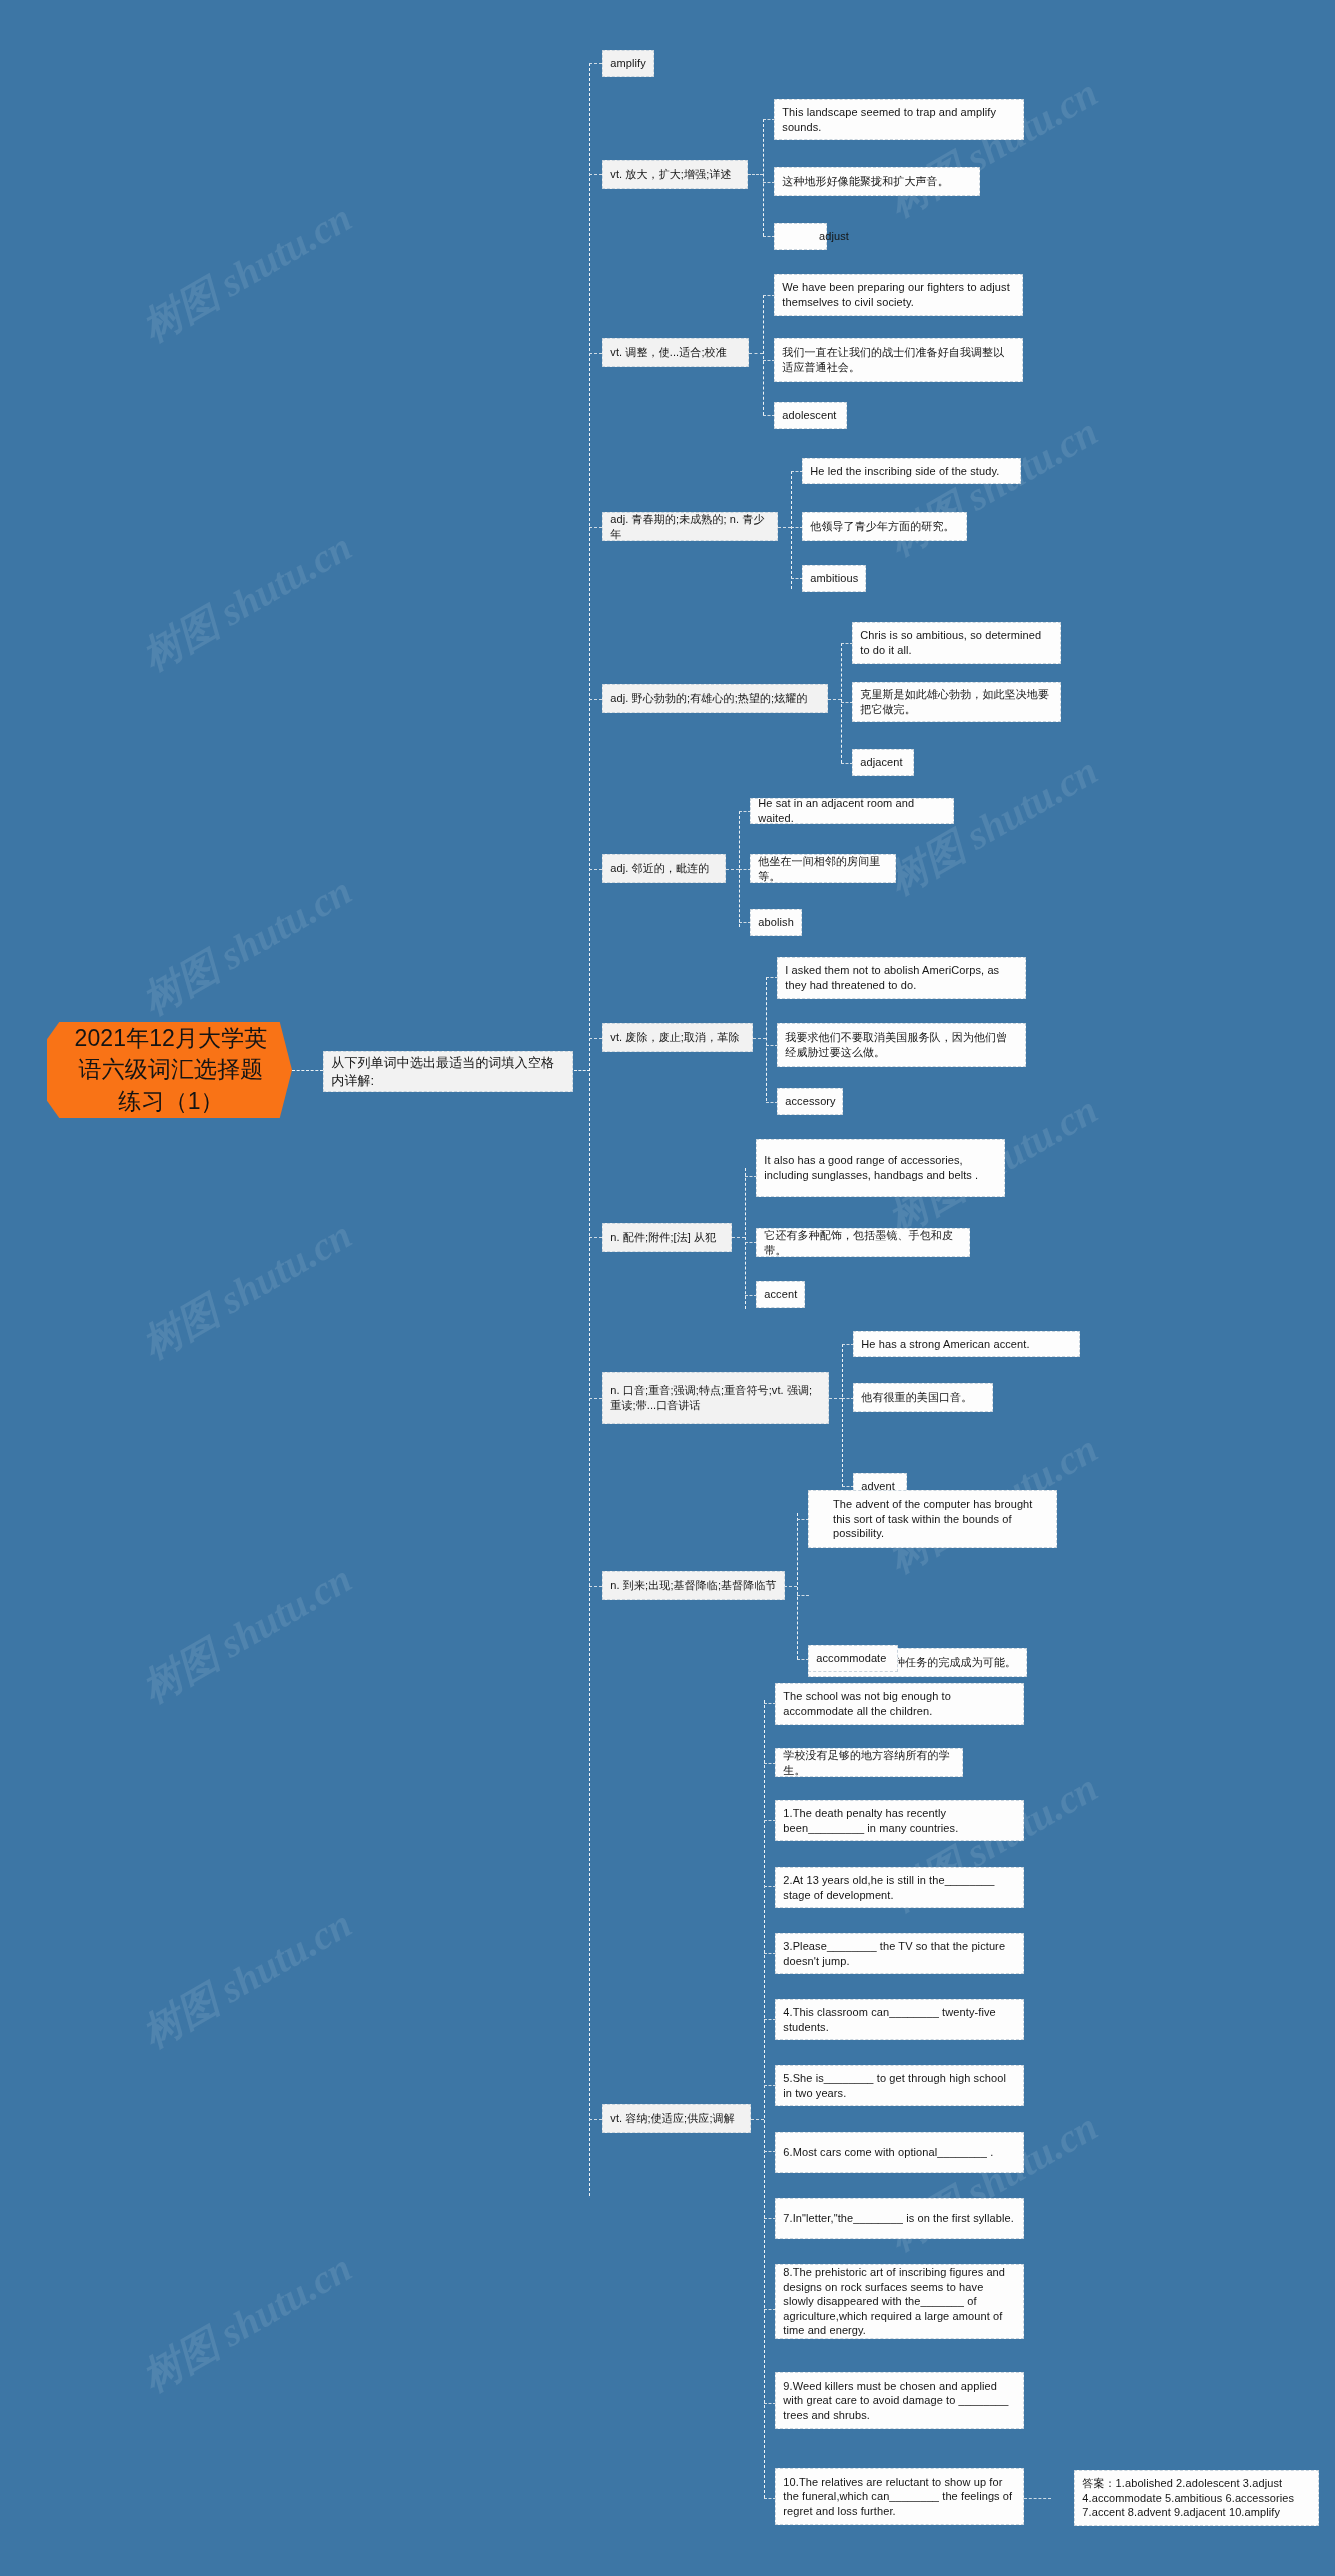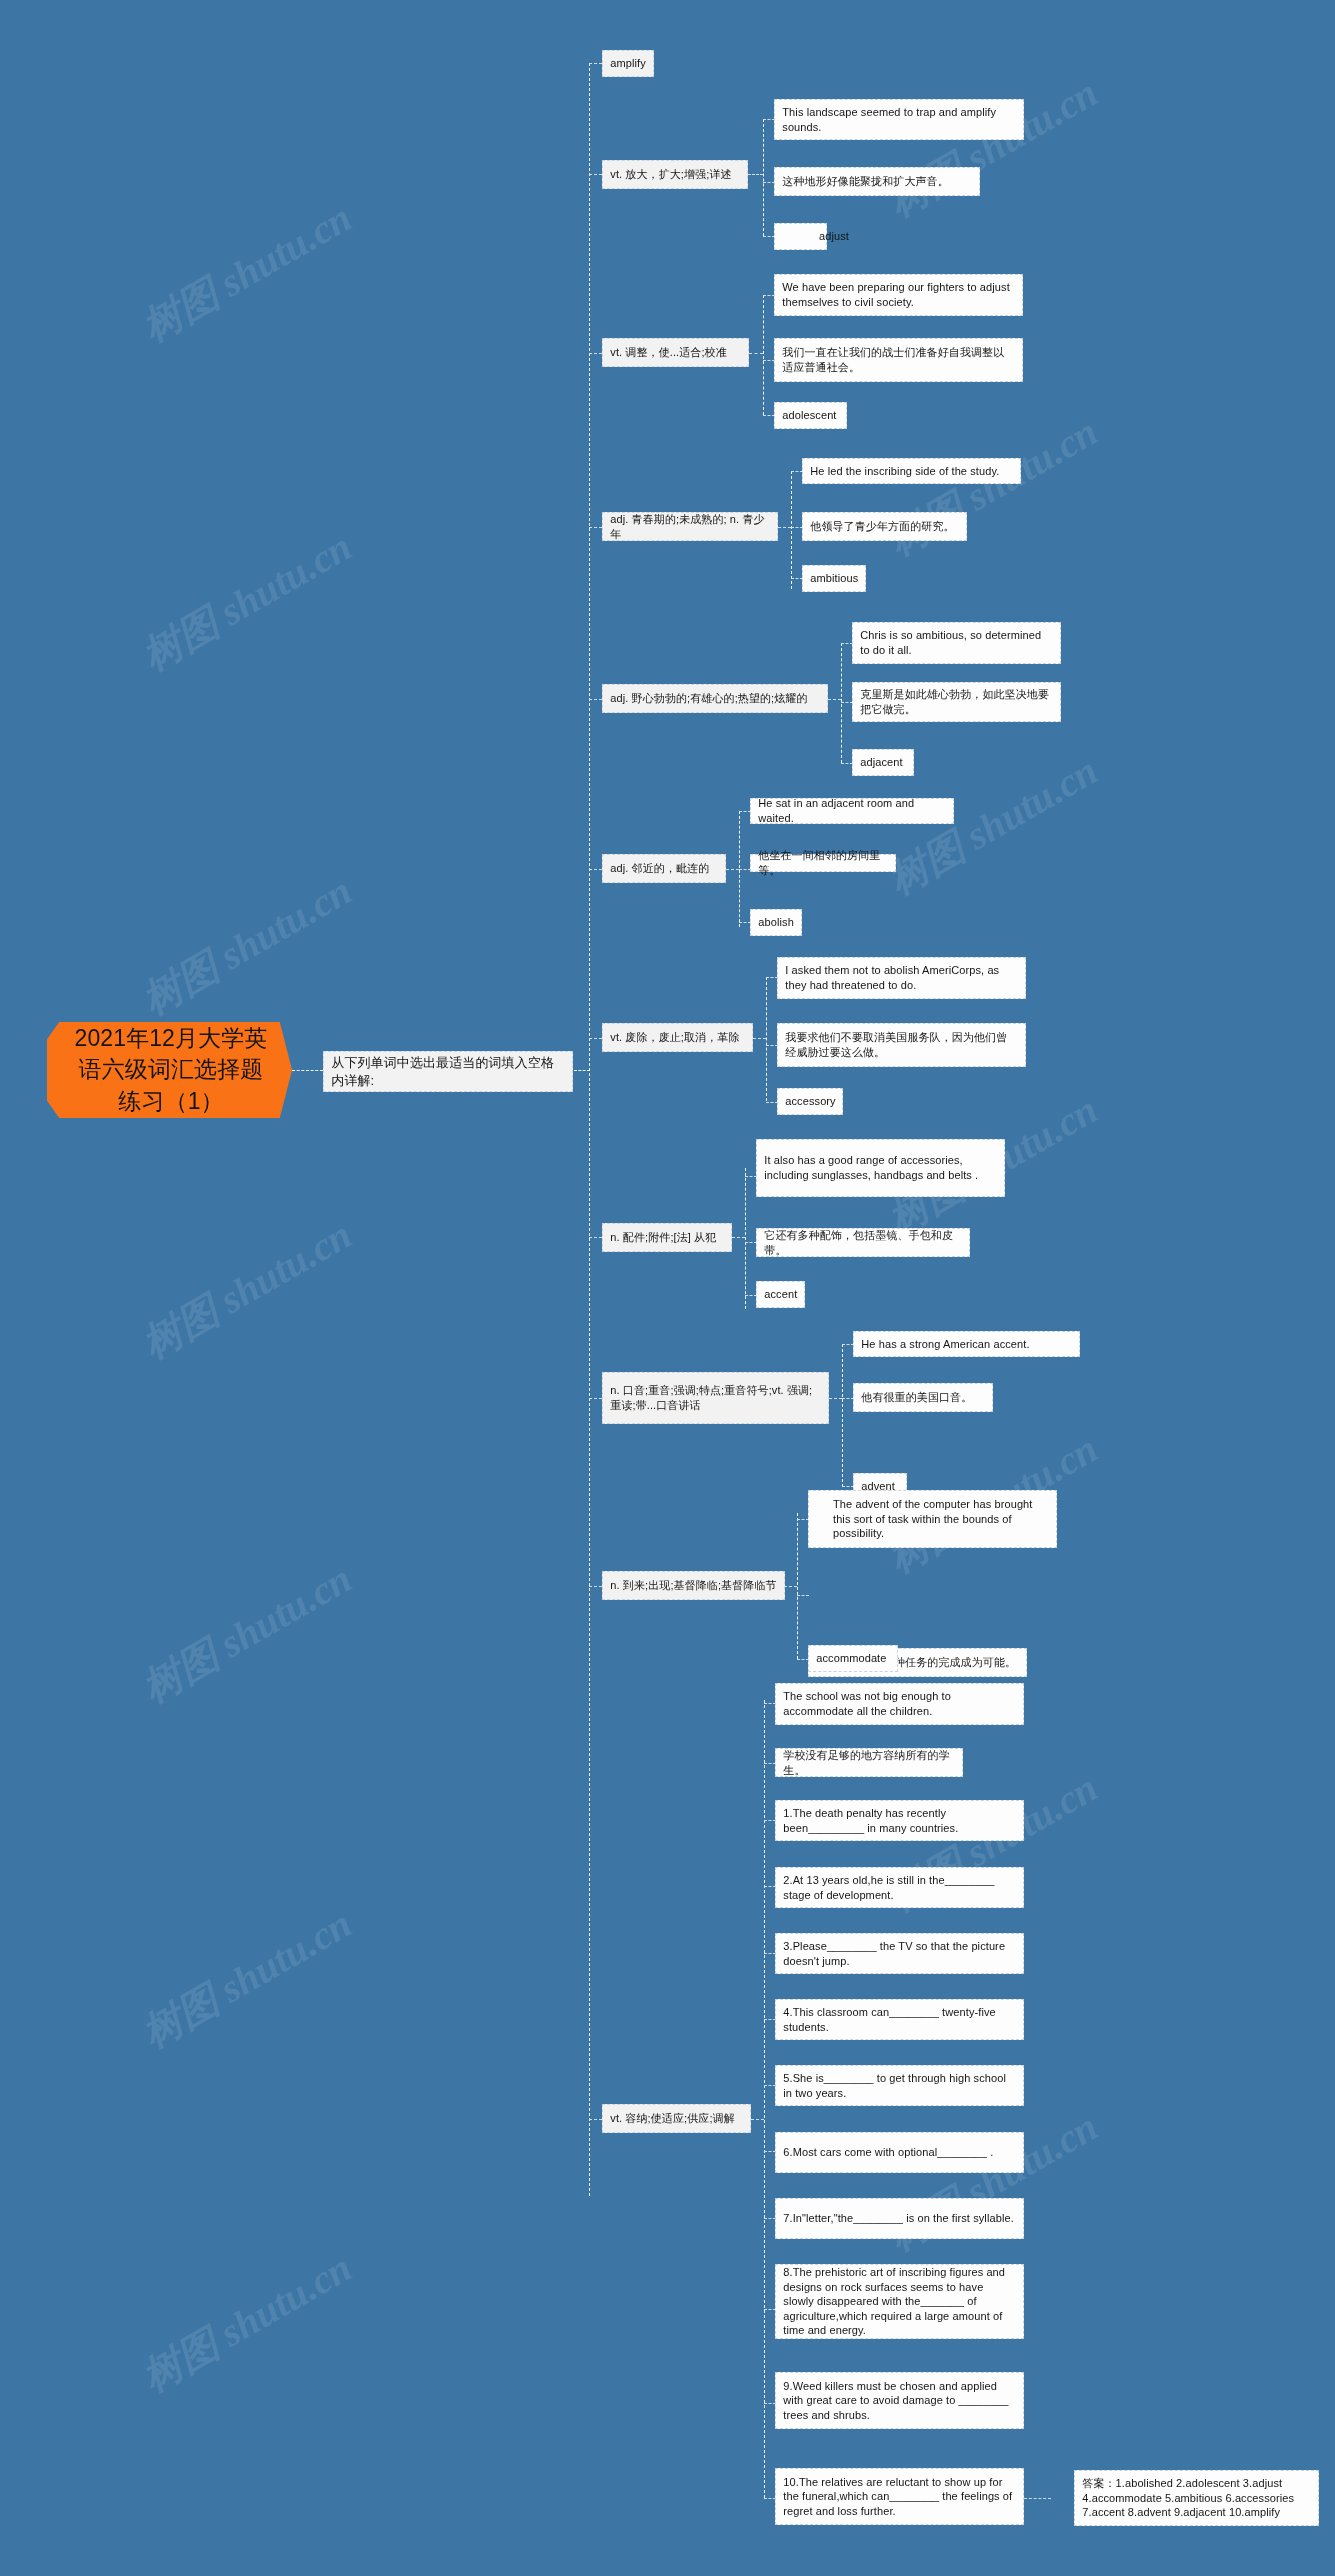--- a/index.html
+++ b/index.html
@@ -197,21 +197,21 @@
     <span>adj. 邻近的，毗连的</span>
   </div>
   <div class="stub" style="left:726px; top:869px; width:12.5px;"></div>
   <div class="vline" style="left:739px; top:811px; height:116px;"></div>
 
   <div class="stub" style="left:739px; top:811px; width:11.5px;"></div>
   <div class="node white" style="left:750px; top:798px; width:204px; height:26px; font-size:11px;">
     <span>He sat in an adjacent room and waited.</span>
   </div>
   <div class="stub" style="left:739px; top:869px; width:11.5px;"></div>
-  <div class="node white" style="left:750px; top:854px; width:146px; height:18px; font-size:11px;">
+  <div class="node white" style="left:750px; top:854px; width:146px; height:29px; font-size:11px;">
     <span>他坐在一间相邻的房间里等。</span>
   </div>
 
   <div class="stub" style="left:739px; top:922px; width:11.5px;"></div>
   <div class="node white" style="left:750px; top:909px; width:52px; height:27px; font-size:11px;">
     <span>abolish</span>
   </div>
 
   <div class="stub" style="left:589px; top:1038px; width:12.5px;"></div>
   <div class="node" style="left:602px; top:1023px; width:151px; height:29px; font-size:11px;">

